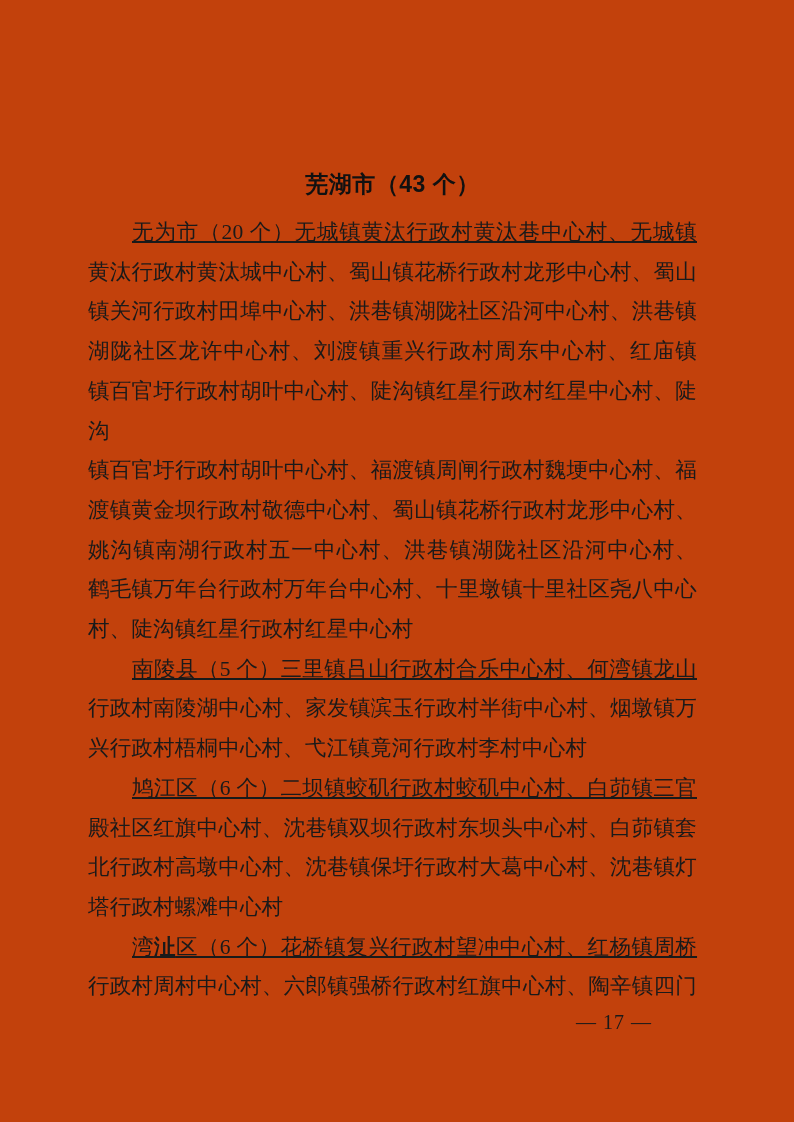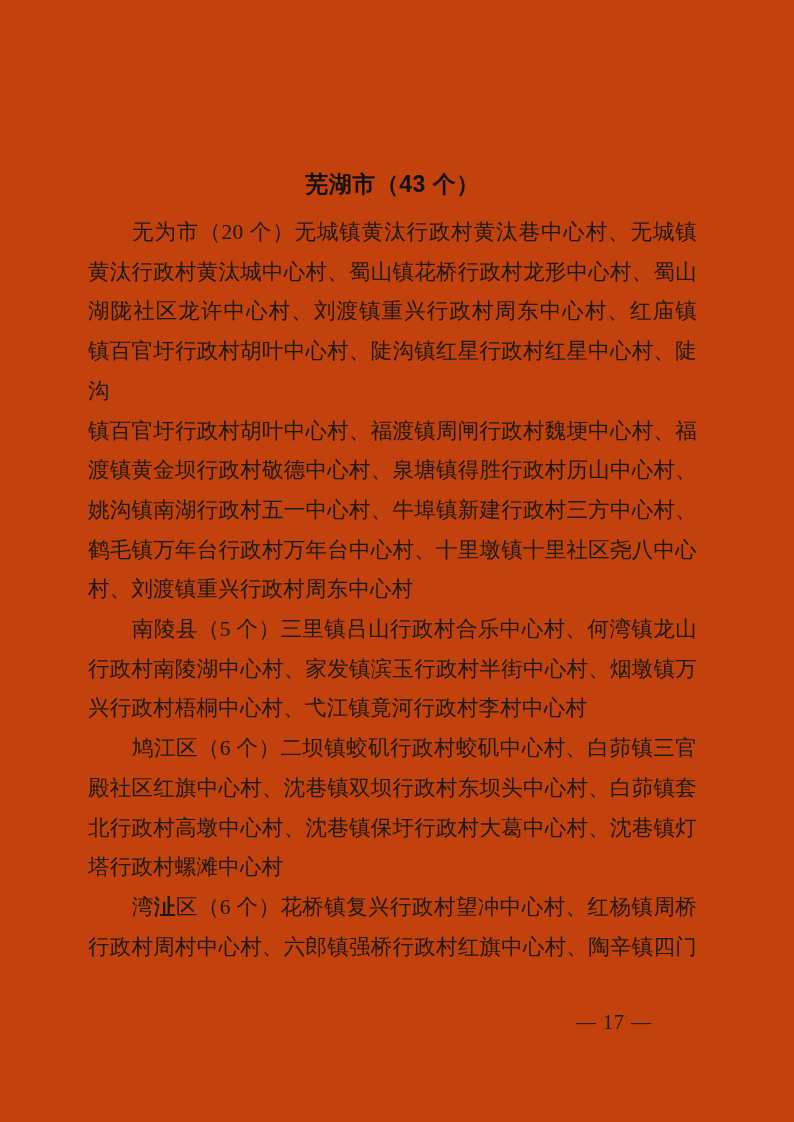--- a/index.html
+++ b/index.html
@@ -32,21 +32,21 @@
   .para { margin: 0; }
   .line {
     font-size: 21.5px;
     line-height: 39.7px;
     letter-spacing: 0.2px;
     color: #1a1a1a;
     text-align: justify;
     text-align-last: justify;
     text-justify: inter-character;
   }
-  .line.indent { text-indent: 44px; }
+  .line.indent { text-indent: 44px; text-decoration: underline; }
   .line.para-end { text-align-last: left; }
   .bold-char { font-weight: 700; }
   .page-number {
     position: absolute;
     left: 576px;
     top: 1004px;
     font-size: 20px;
     line-height: 36px;
     color: #1a1a1a;
     letter-spacing: 1px;
@@ -57,27 +57,28 @@
 <body>
 
 <div class="page">
   <div class="content">
 
     <h1 class="doc-title">芜湖市（43 个）</h1>
 
     <div class="para">
       <p class="line indent">无为市（20 个）无城镇黄汰行政村黄汰巷中心村、无城镇</p>
       <p class="line">黄汰行政村黄汰城中心村、蜀山镇花桥行政村龙形中心村、蜀山</p>
+      <p class="line">镇关河行政村田埠中心村、洪巷镇湖陇社区沿河中心村、洪巷镇</p>
       <p class="line">湖陇社区龙许中心村、刘渡镇重兴行政村周东中心村、红庙镇</p>
       <p class="line">镇百官圩行政村胡叶中心村、陡沟镇红星行政村红星中心村、陡沟</p>
       <p class="line">镇百官圩行政村胡叶中心村、福渡镇周闸行政村魏埂中心村、福</p>
-      <p class="line">渡镇黄金坝行政村敬德中心村、泉塘镇得胜行政村历山中心村、</p>
-      <p class="line">姚沟镇南湖行政村五一中心村、牛埠镇新建行政村三方中心村、</p>
+      <p class="line">渡镇黄金坝行政村敬德中心村、蜀山镇花桥行政村龙形中心村、</p>
+      <p class="line">姚沟镇南湖行政村五一中心村、洪巷镇湖陇社区沿河中心村、</p>
       <p class="line">鹤毛镇万年台行政村万年台中心村、十里墩镇十里社区尧八中心</p>
-      <p class="line para-end">村、刘渡镇重兴行政村周东中心村</p>
+      <p class="line para-end">村、陡沟镇红星行政村红星中心村</p>
     </div>
 
     <div class="para">
       <p class="line indent">南陵县（5 个）三里镇吕山行政村合乐中心村、何湾镇龙山</p>
       <p class="line">行政村南陵湖中心村、家发镇滨玉行政村半街中心村、烟墩镇万</p>
       <p class="line para-end">兴行政村梧桐中心村、弋江镇竟河行政村李村中心村</p>
     </div>
 
     <div class="para">
       <p class="line indent">鸠江区（6 个）二坝镇蛟矶行政村蛟矶中心村、白茆镇三官</p>

